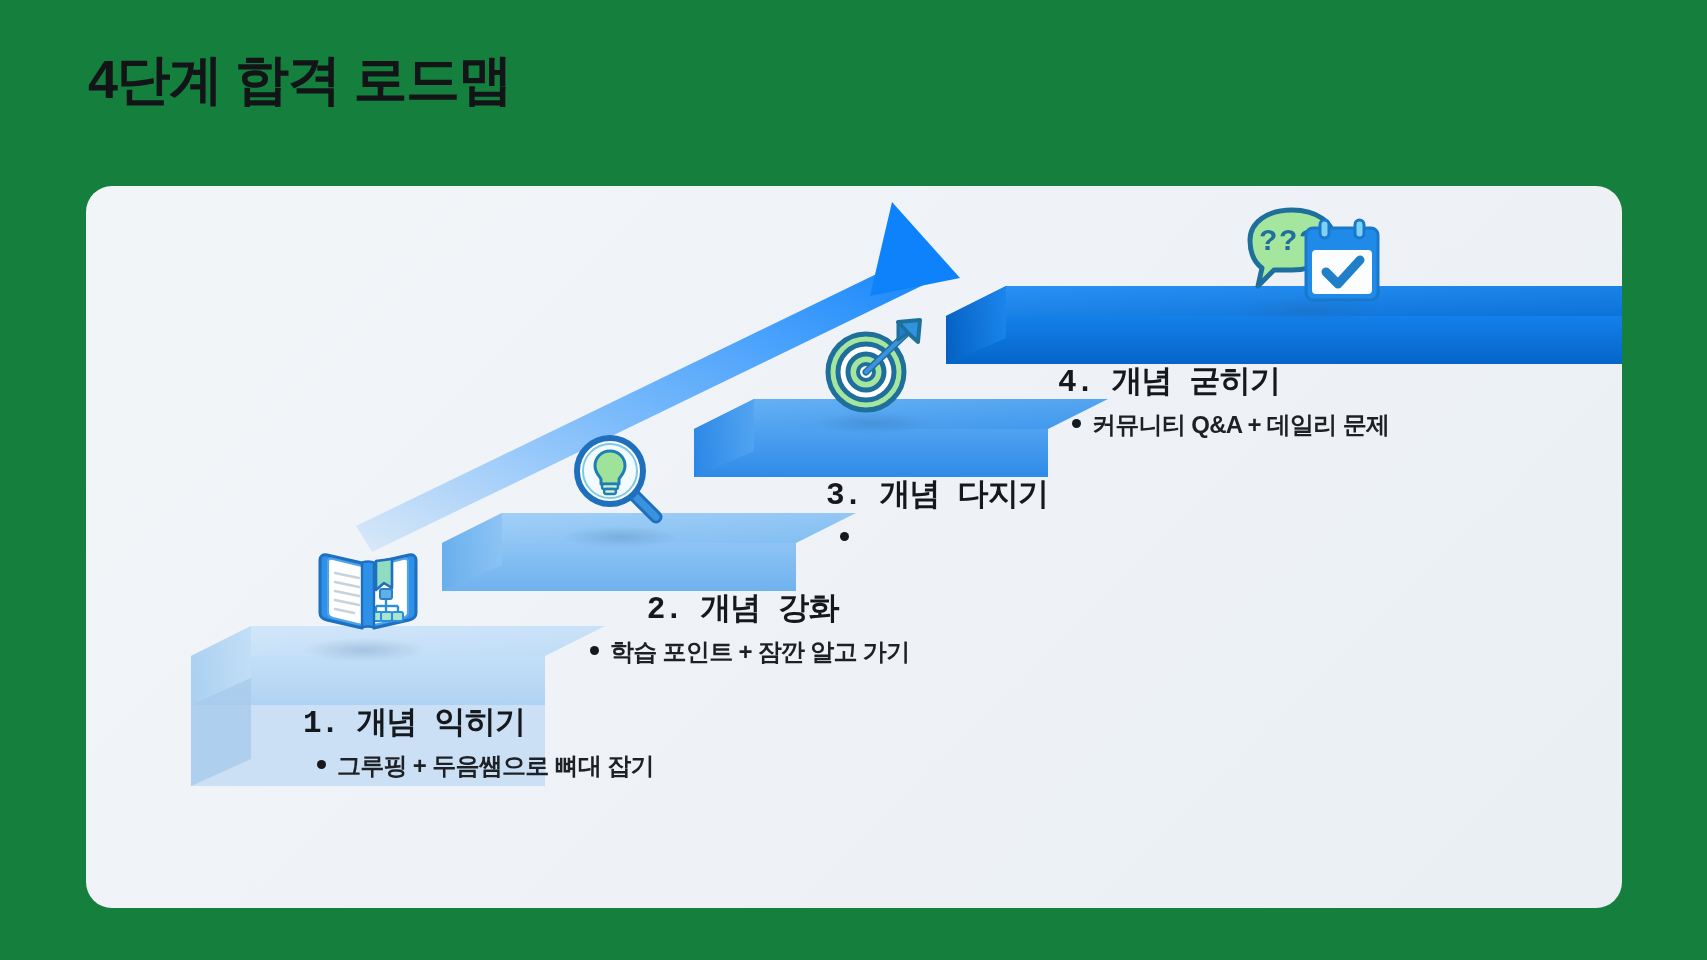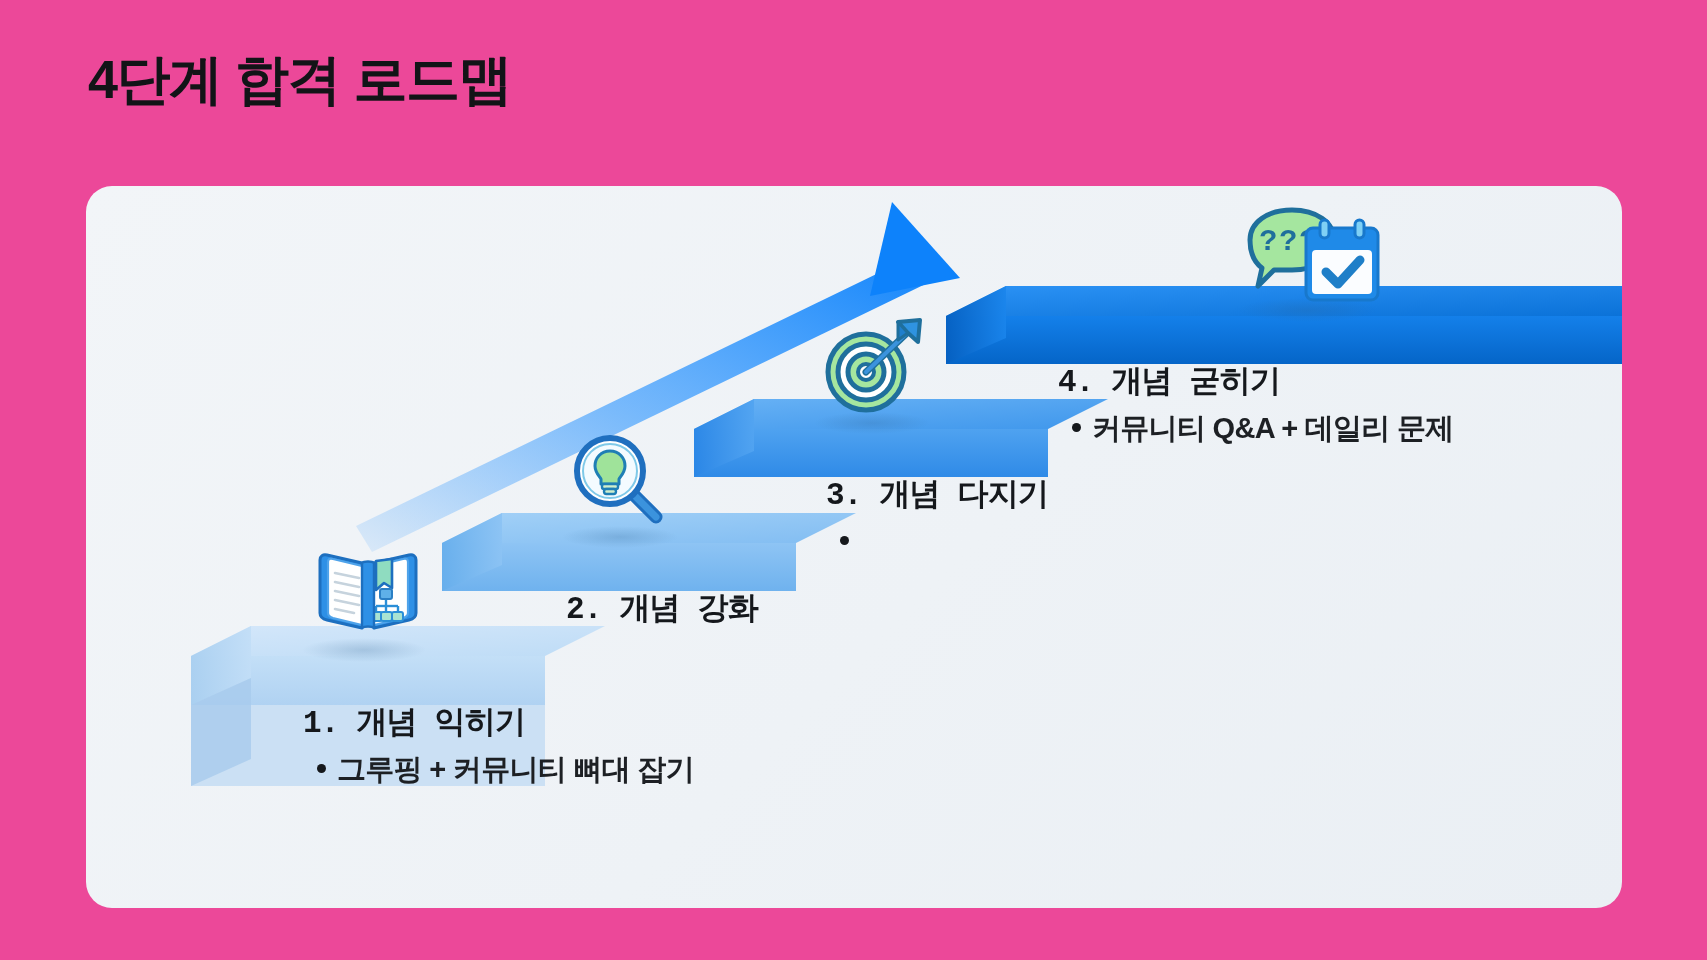--- a/index.html
+++ b/index.html
@@ -7,21 +7,21 @@
     width: 1707px;
     height: 960px;
     background: #ffffff;
     font-family: "Liberation Sans", "DejaVu Sans", sans-serif;
     overflow: hidden;
   }
   #root {
     position: relative;
     width: 1707px;
     height: 960px;
-    background: #ec4899;
+    background: #15803d;
     padding-left: 20px;
   }
 
   
   #page-title {
     position: absolute;
     left: 88px;
     top: 44px;
     font-size: 54px;
     font-weight: 800;
@@ -59,40 +59,40 @@
   }
   .step-title {
     font-size: 31px;
     font-weight: 800;
     color: #15181c;
     letter-spacing: -0.8px;
     line-height: 1.25;
     font-family: Liberation Mono, monospace;
   }
   .step-desc {
-    font-size: 29px;
+    font-size: 24px;
     font-weight: 700;
     color: #1d2024;
     letter-spacing: -0.7px;
     line-height: 1.35;
     margin-top: 6px;
     padding-left: 14px;
   }
   .step-desc .dot {
     display: inline-block;
     width: 9px; height: 9px;
     border-radius: 50%;
     background: #15181c;
     vertical-align: middle;
     margin-right: 11px;
     margin-bottom: 5px;
   }
 
   #step1-label { left: 217px; top: 519px; }
-  #step2-label { left: 480px; top: 405px; text-align: center; }
+  #step2-label { left: 490px; top: 405px; text-align: center; }
   #step3-label { left: 740px; top: 291px; }
   #step4-label { left: 972px; top: 178px; }
 
   
   #goal-label {
     position: absolute;
     left: 888px;
     top: 43px;
     font-size: 40px;
     font-weight: 800;
@@ -294,25 +294,26 @@
           <rect x="82" y="18" width="9" height="18" rx="4.5" fill="#7fd0f5" stroke="#1878cc" stroke-width="3"></rect>
           <rect x="117" y="18" width="9" height="18" rx="4.5" fill="#7fd0f5" stroke="#1878cc" stroke-width="3"></rect>
           <path d="M88 70 L100 82 L122 58" fill="none" stroke="#1f7fc8" stroke-width="9" stroke-linecap="round" stroke-linejoin="round"></path>
         </g>
       </svg>
     </div>
 
 
     <div class="step-label" id="step1-label">
       <div class="step-title">1. 개념 익히기</div>
-      <div class="step-desc"><span class="dot"></span><span>그루핑 + 커뮤니티 뼈대 잡기</span></div>
+      <div class="step-desc"><span class="dot"></span><span>그루핑 + 두음쌤으로 뼈대 잡기</span></div>
     </div>
 
     <div class="step-label" id="step2-label">
       <div class="step-title">2. 개념 강화</div>
+      <div class="step-desc"><span class="dot"></span><span>학습 포인트 + 잠깐 알고 가기</span></div>
     </div>
 
     <div class="step-label" id="step3-label">
       <div class="step-title">3. 개념 다지기</div>
       <div class="step-desc"><span class="dot"></span></div>
     </div>
 
     <div class="step-label" id="step4-label">
       <div class="step-title">4. 개념 굳히기</div>
       <div class="step-desc"><span class="dot"></span><span>커뮤니티 Q&amp;A + 데일리 문제</span></div>

